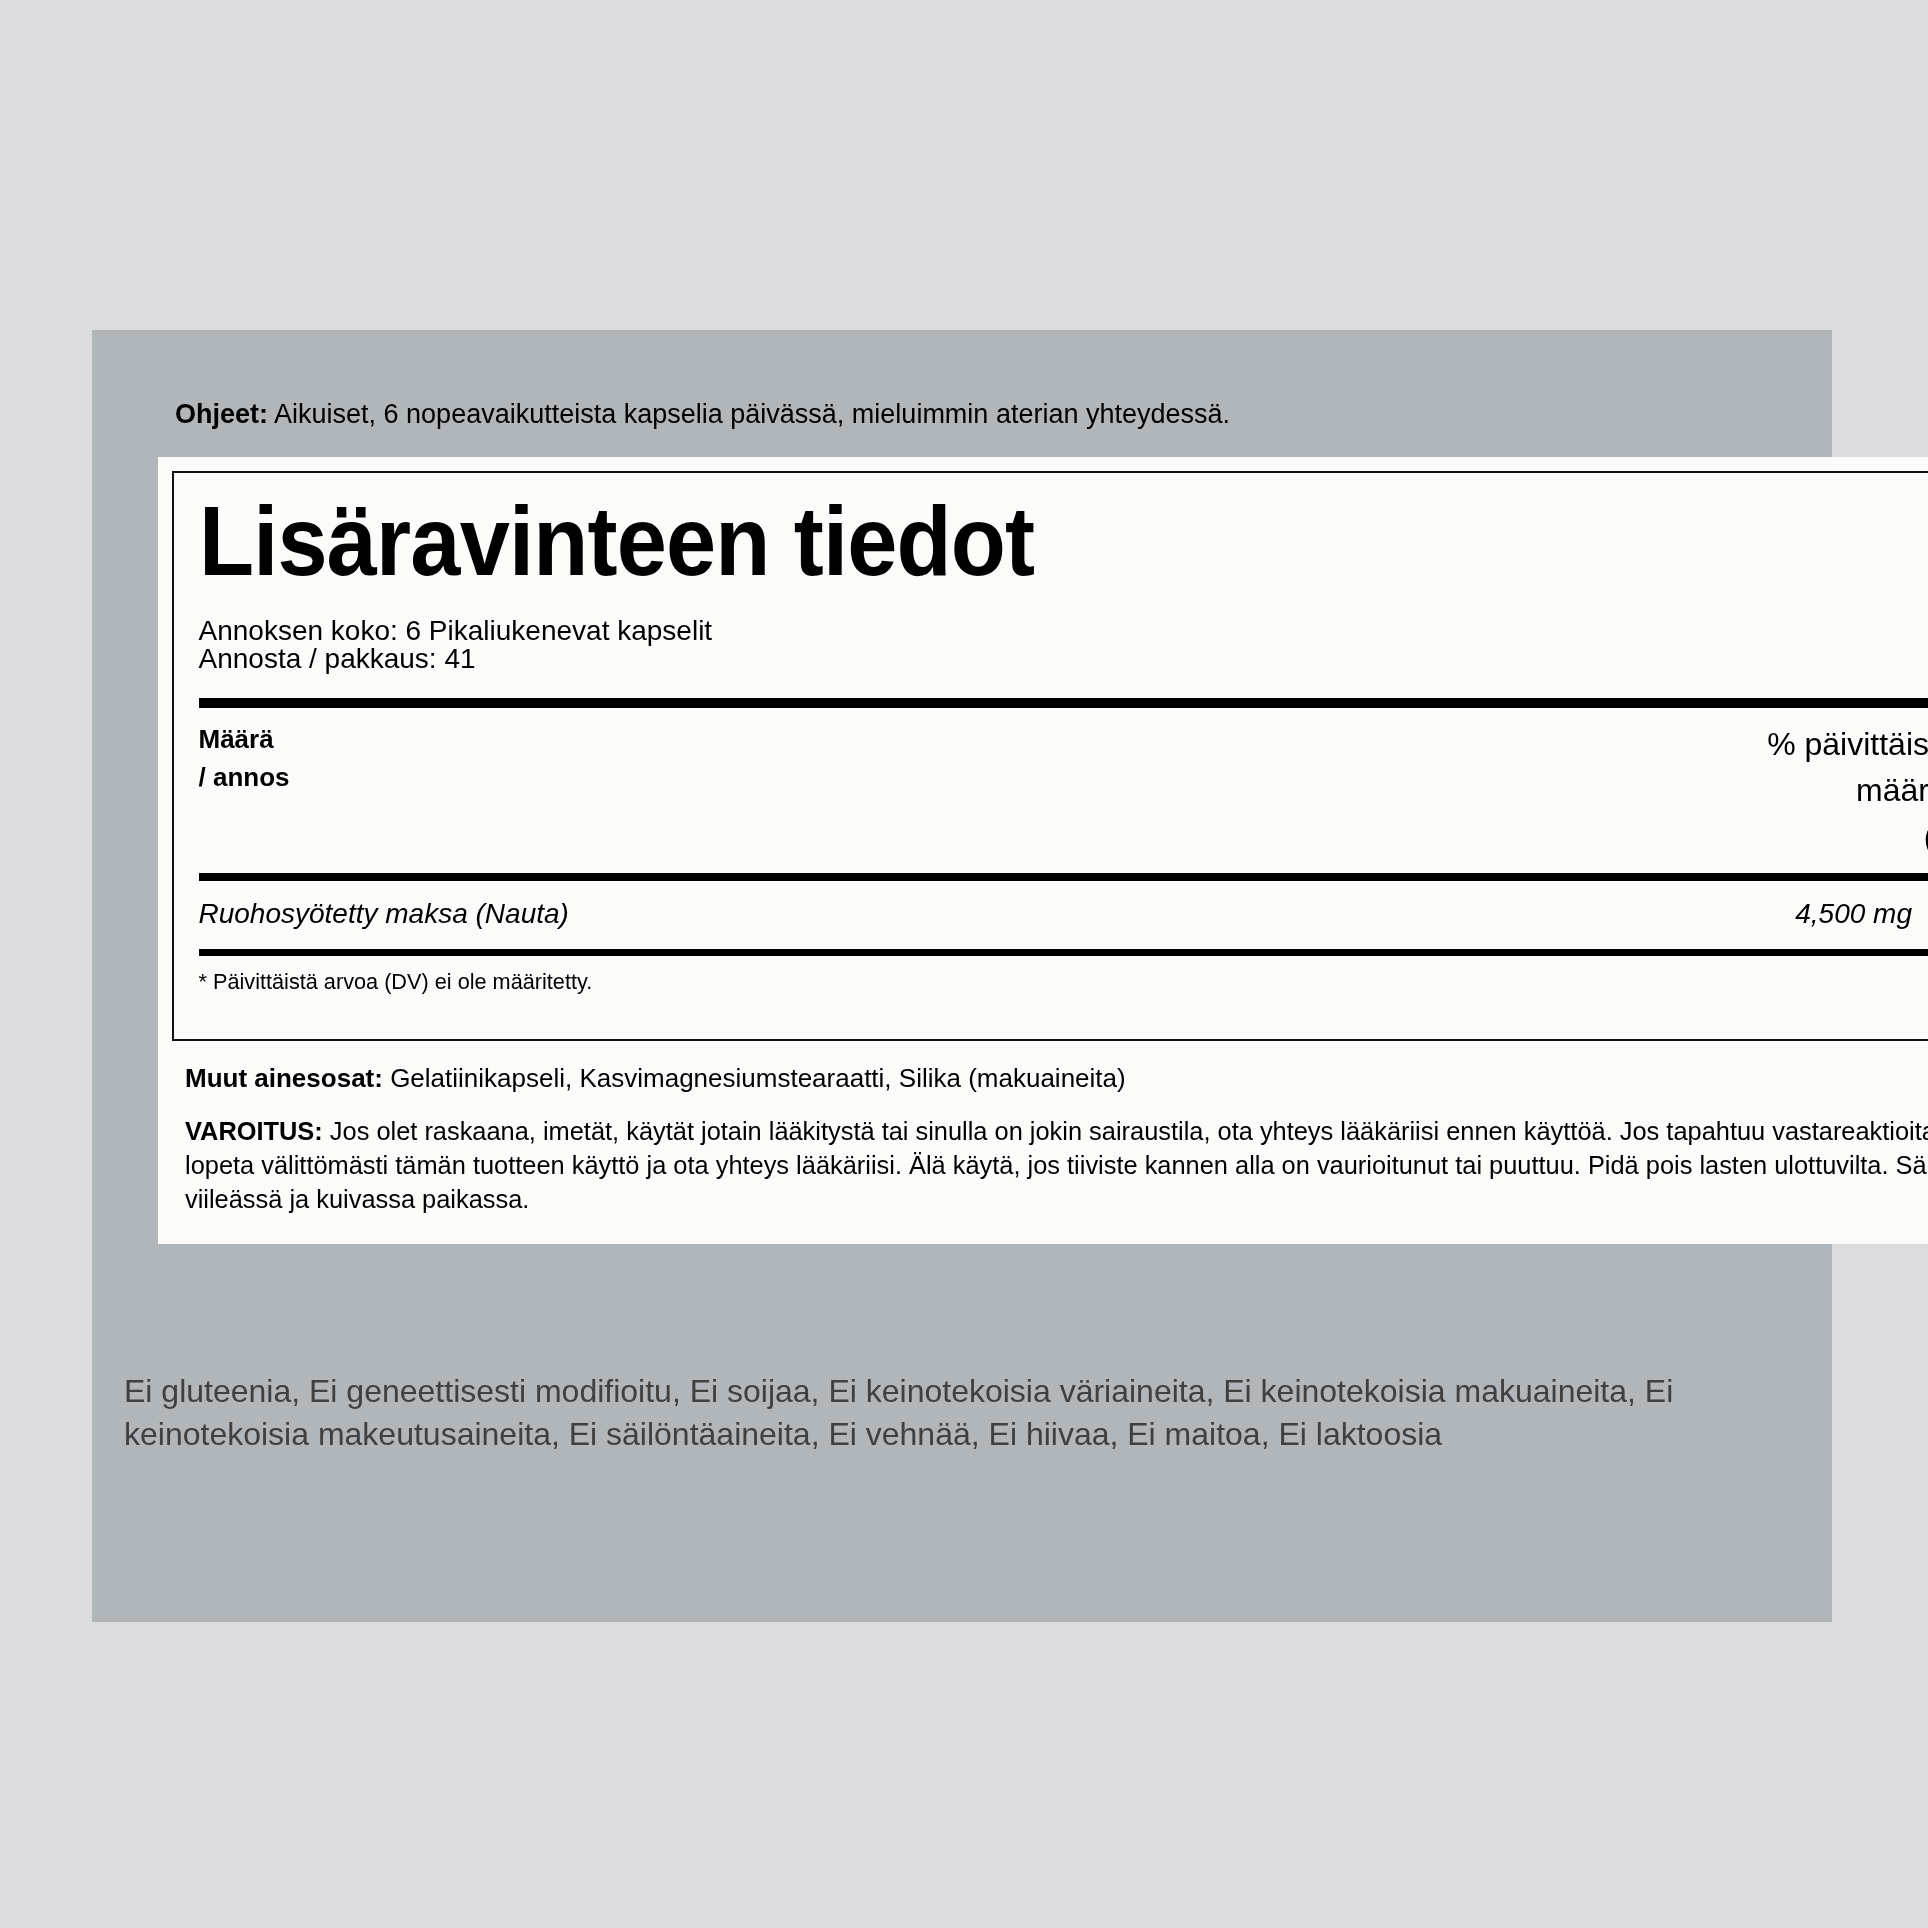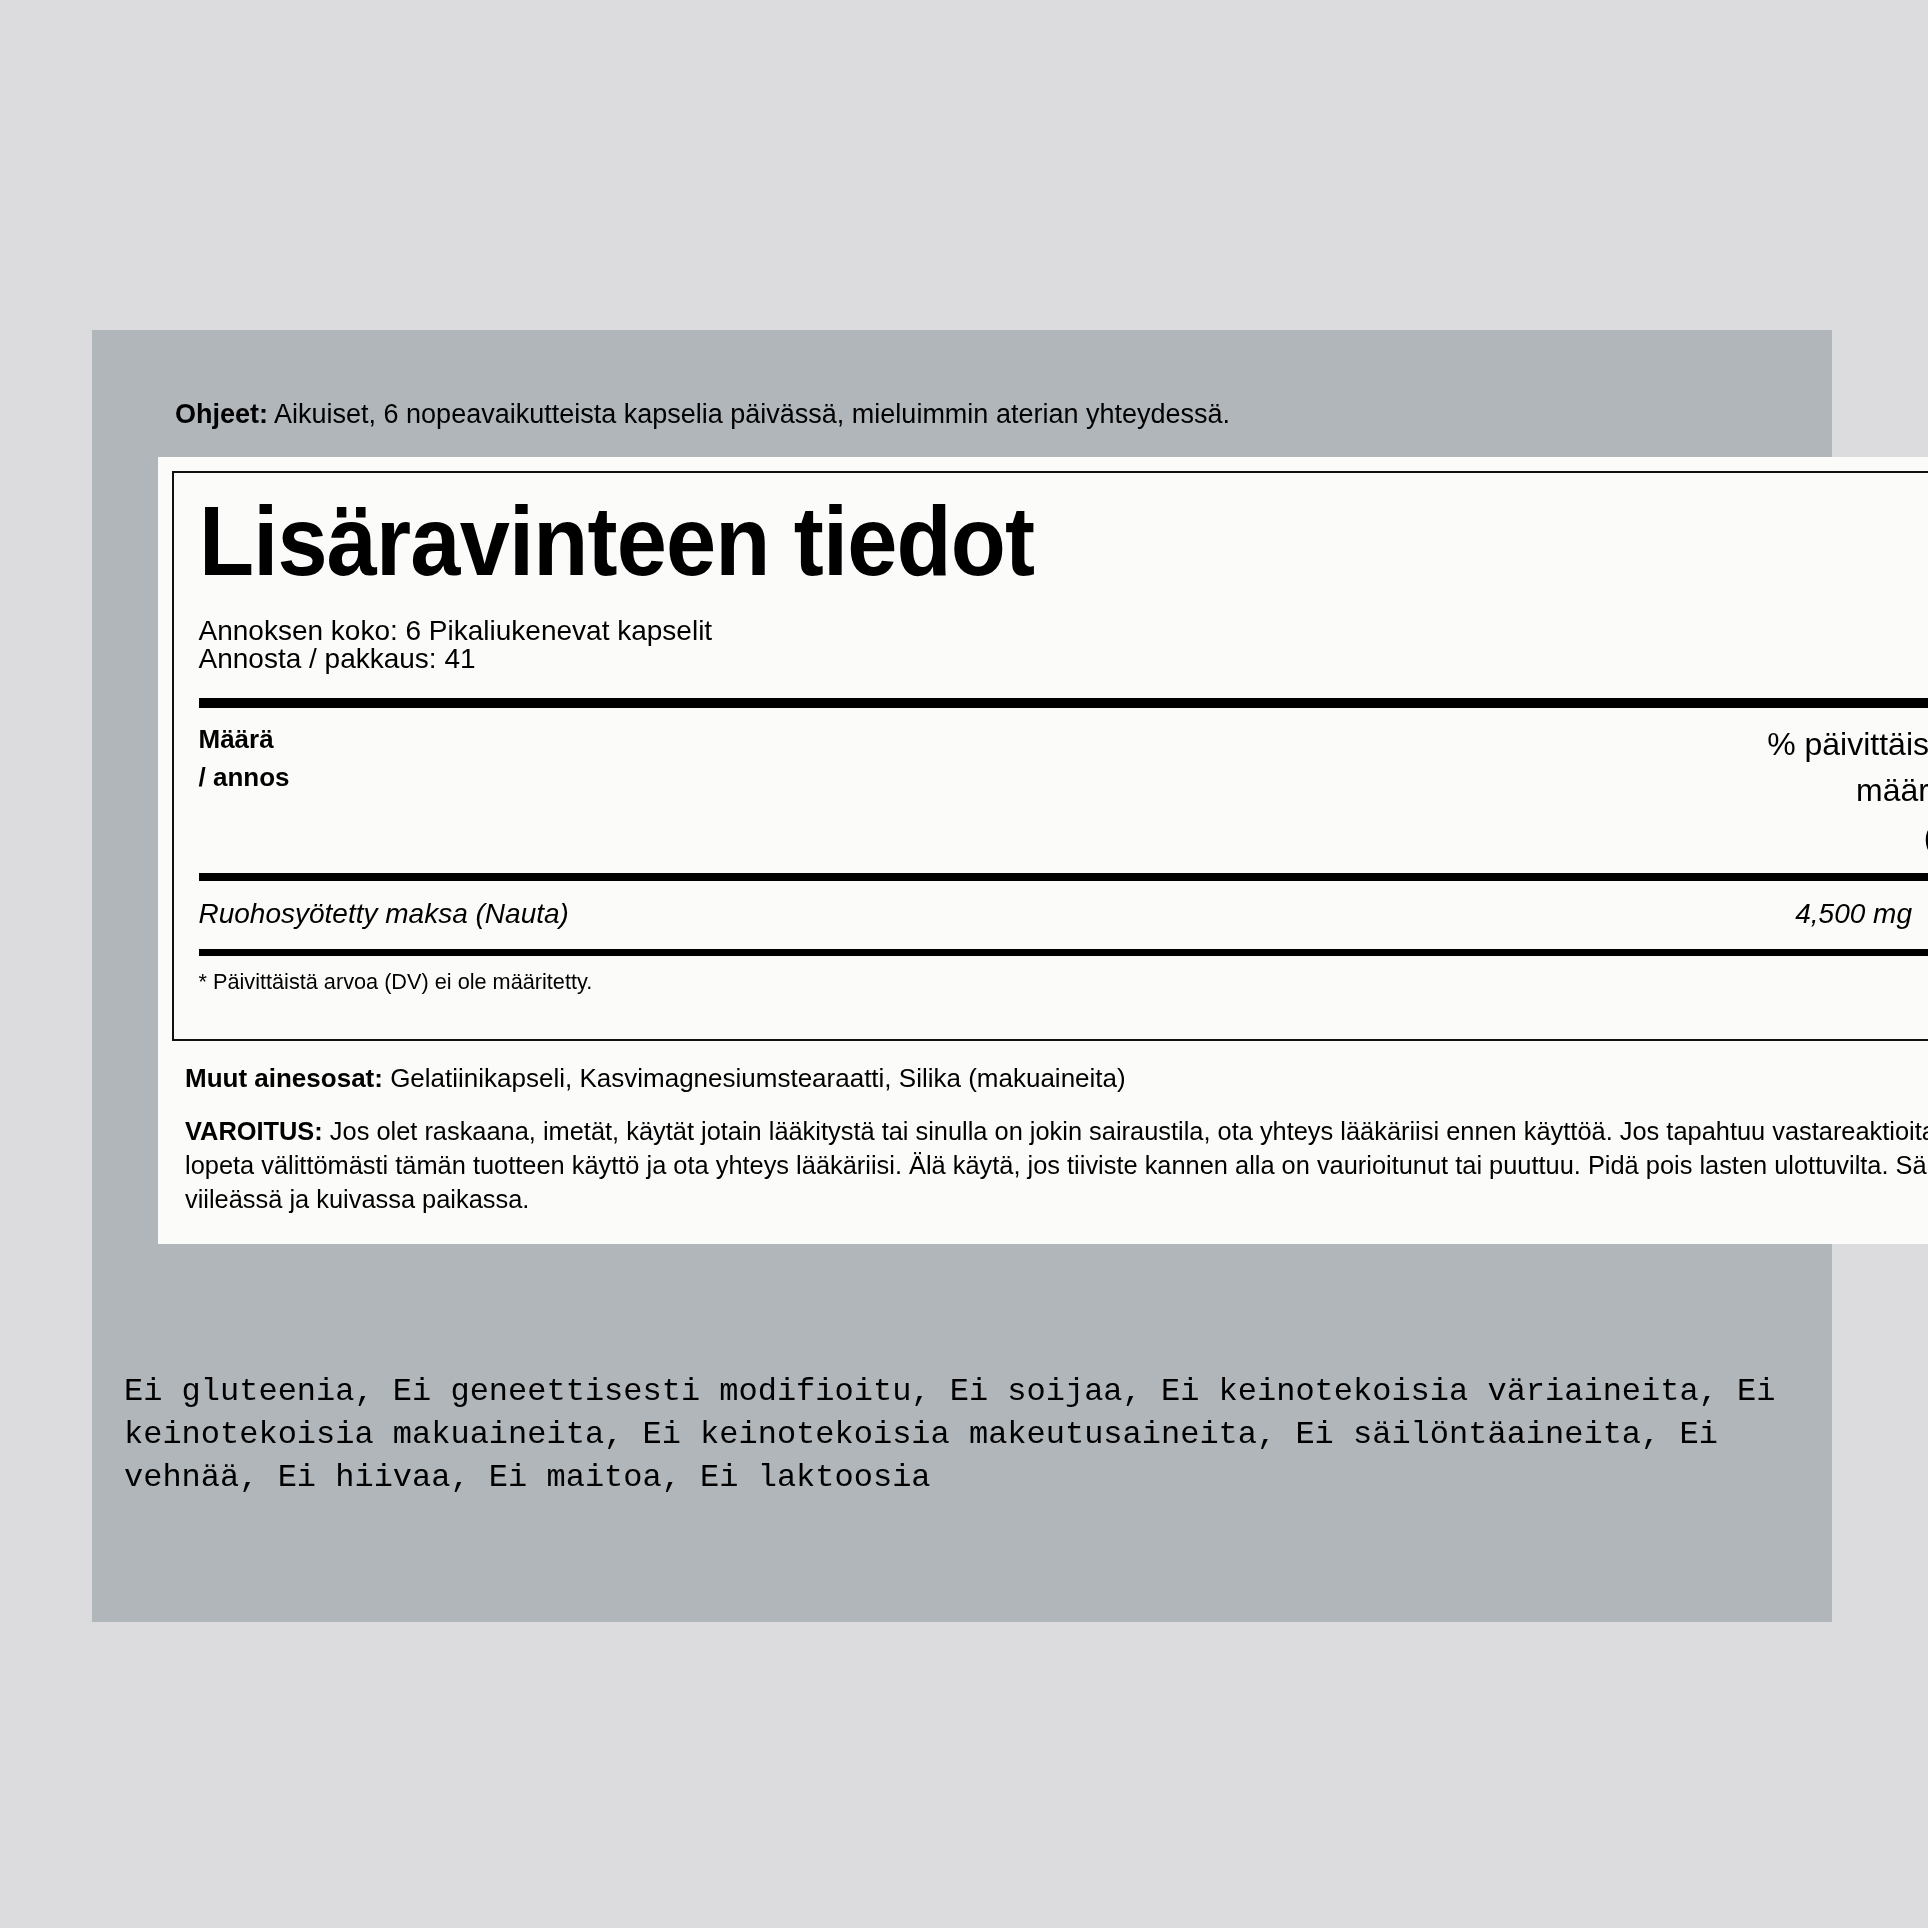--- a/index.html
+++ b/index.html
@@ -143,22 +143,21 @@
   #warning .lbl { font-weight: bold; }
 
   
   #free-from {
     position: absolute;
     left: 32px;
     right: 36px;
     top: 1040px;
     font-size: 32px;
     line-height: 1.35;
-    color: #000000;
-    font-family: Liberation Mono, monospace;
+    color: #404040;
   }
 </style>
 </head>
 <body>
 
 <div id="label-card">
 
   <div id="directions-line">
     <span class="lbl">Ohjeet:</span><span> Aikuiset, 6 nopeavaikutteista kapselia päivässä, mieluimmin aterian yhteydessä.</span>
   </div>

